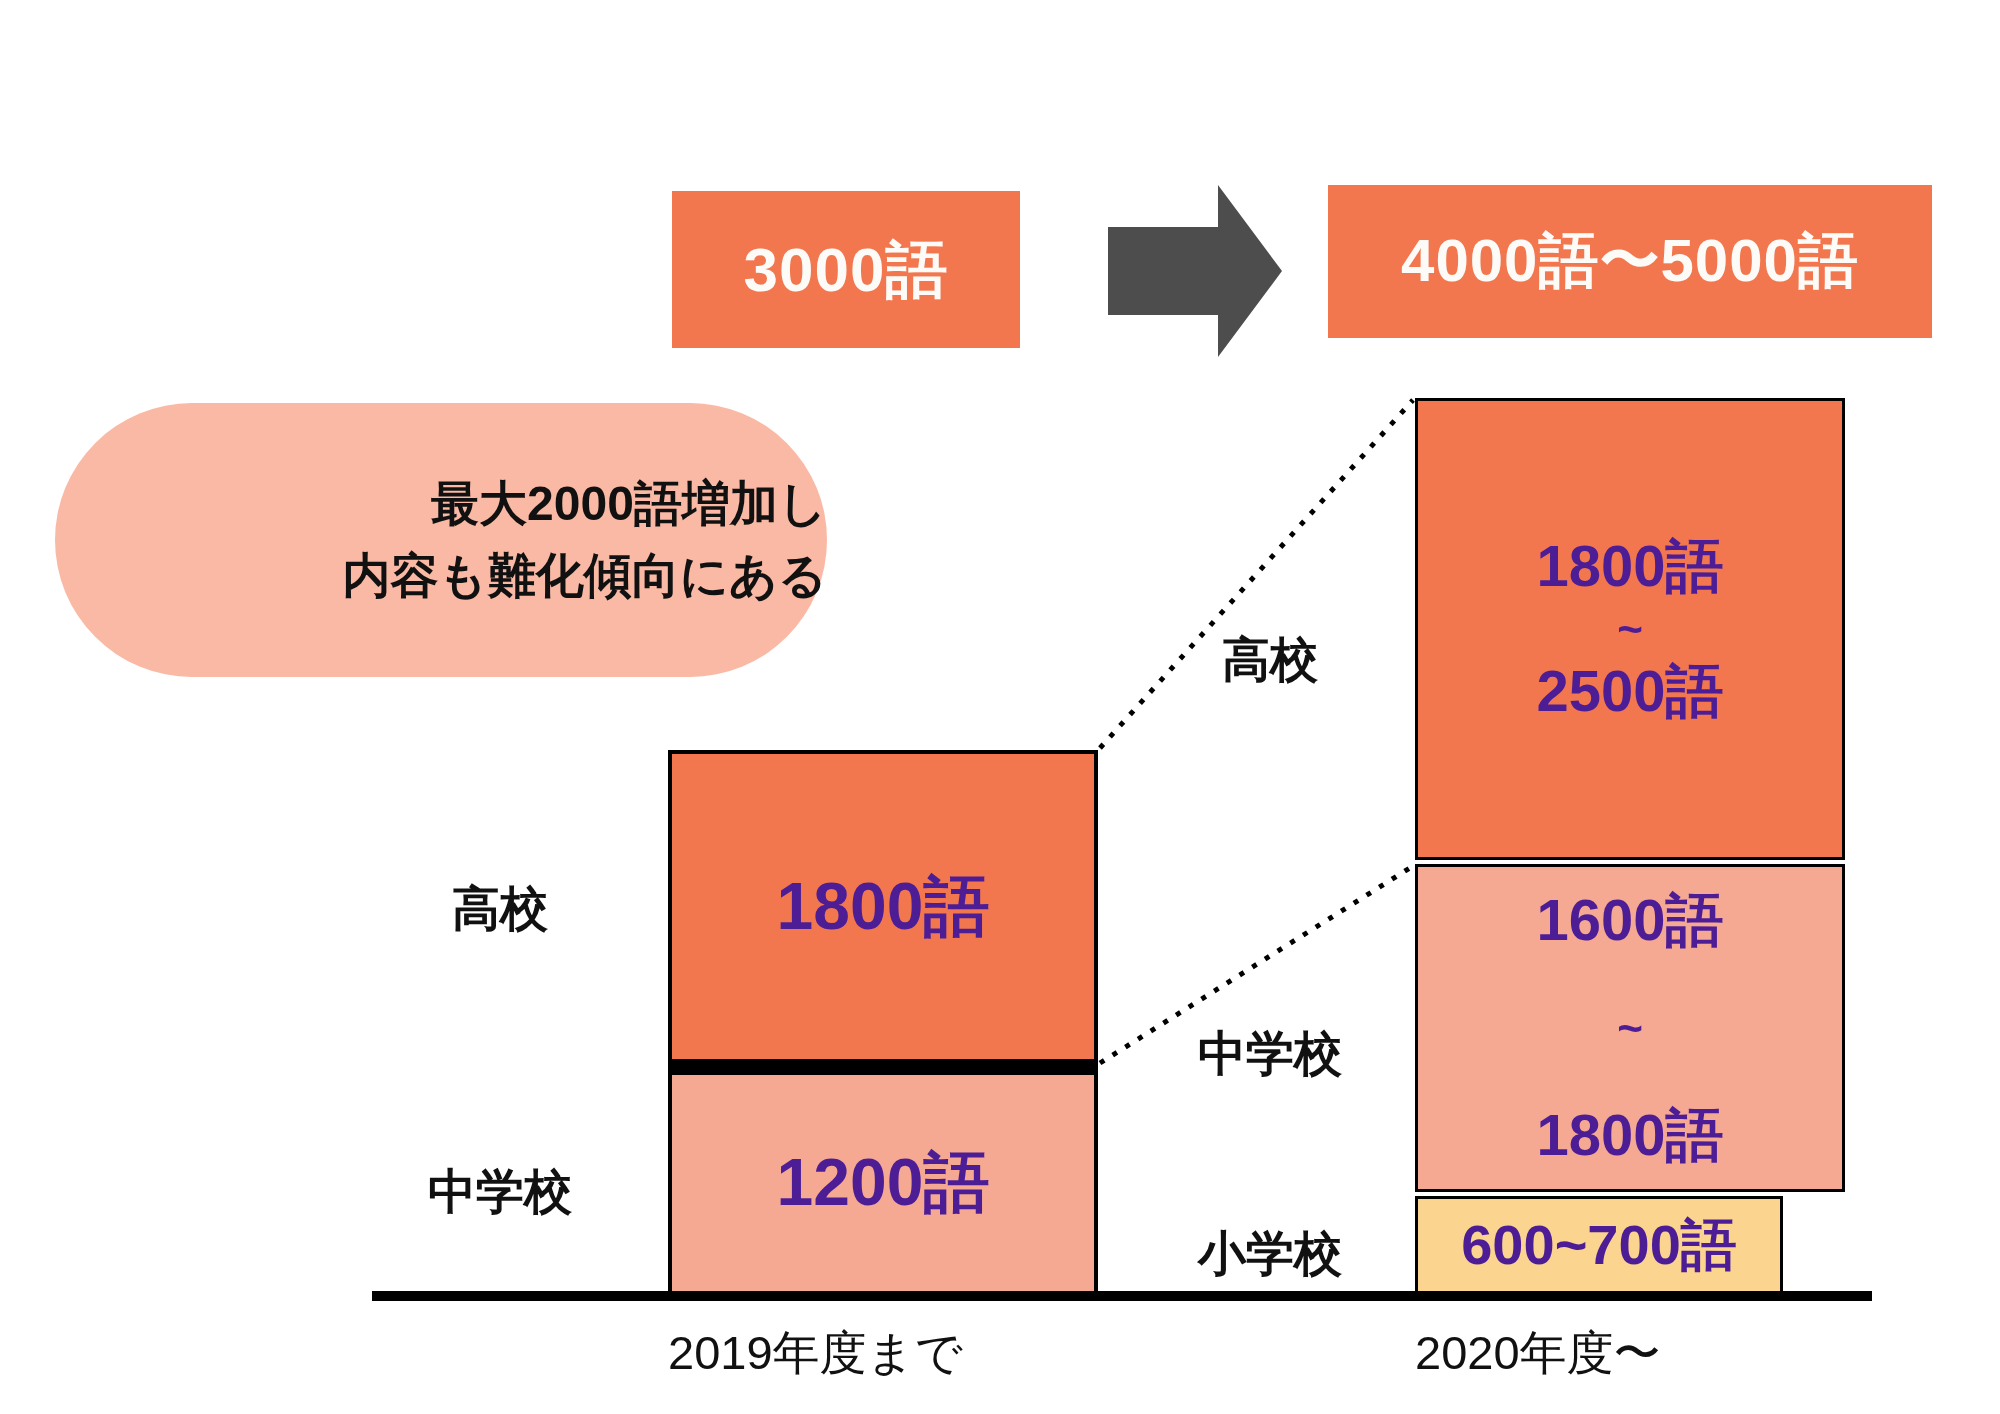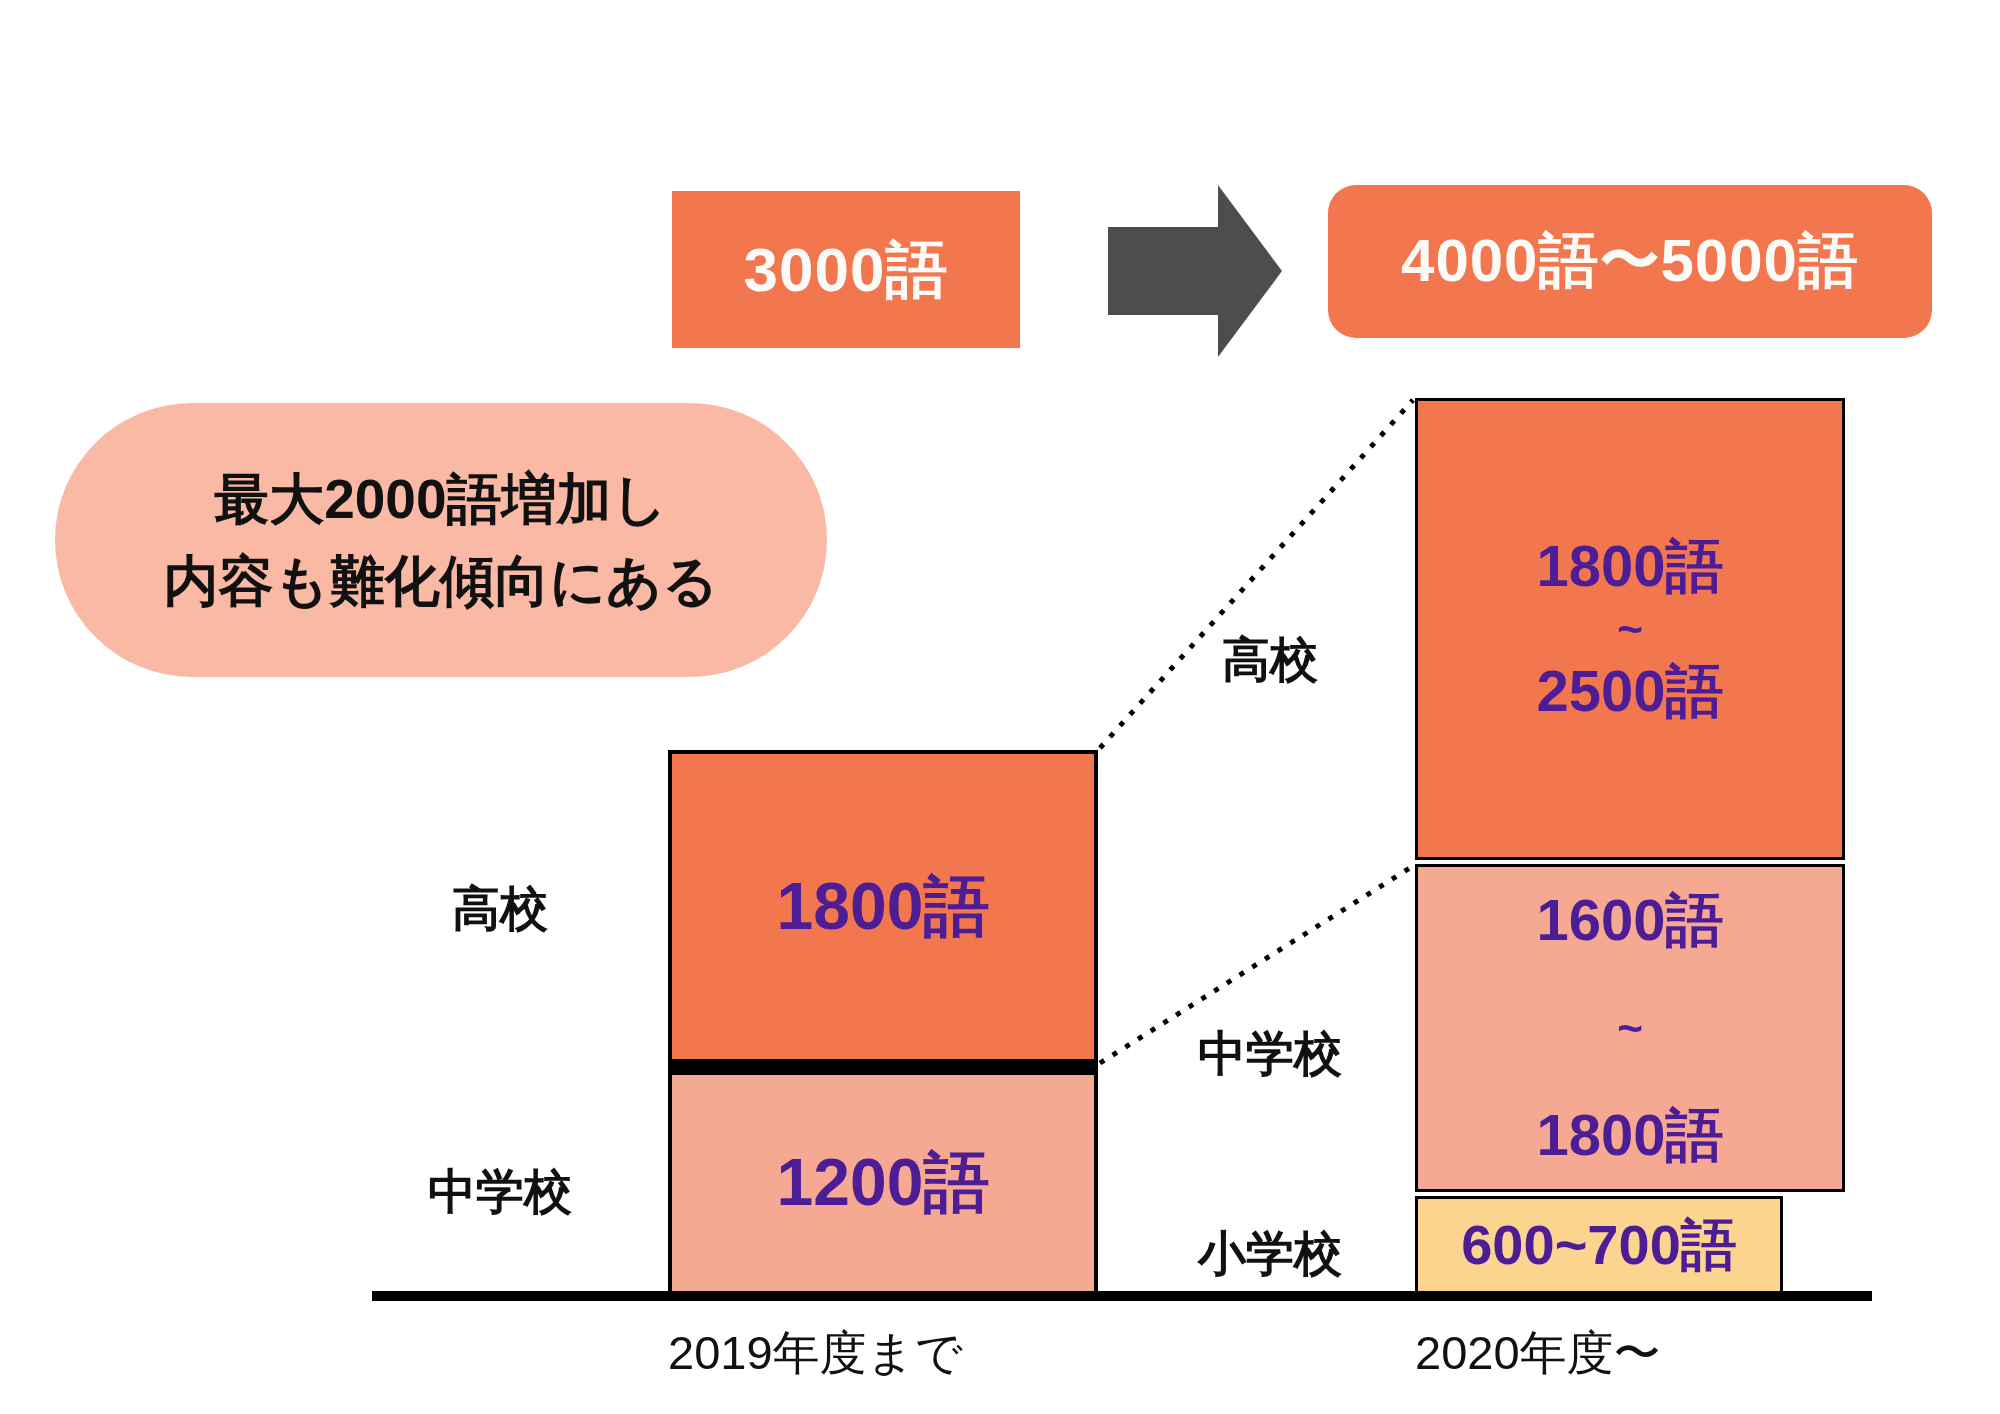--- a/index.html
+++ b/index.html
@@ -7,27 +7,27 @@
        font-family:"Liberation Sans","DejaVu Sans",sans-serif;color:#161616;}
   #stage{position:relative;width:2000px;height:1414px;background:#fff;}
 
   .abs{position:absolute;box-sizing:border-box;}
 
   
   .total-box{display:flex;align-items:center;justify-content:center;
              background:var(--orange,#F2774F);color:#FDFBF8;
              font-weight:bold;font-size:62px;letter-spacing:1px;}
   #box-before{left:672px;top:191px;width:348px;height:157px;}
-  #box-after{left:1328px;top:185px;width:604px;height:153px;font-size:60px;border-radius:28px;}
+  #box-after{left:1328px;top:185px;width:604px;height:153px;font-size:60px;}
 
   
   #callout{left:55px;top:403px;width:772px;height:274px;border-radius:137px;
            background:var(--peach,#F9B9A4);display:flex;flex-direction:column;
-           align-items:center;justify-content:center;
-           font-weight:bold;font-size:55px;line-height:1.5;color:#111;}
+           align-items:flex-end;justify-content:center;
+           font-weight:bold;font-size:48px;line-height:1.5;color:#111;}
 
   
   .seg{display:flex;flex-direction:column;align-items:center;justify-content:center;
        border:4px solid #000;font-weight:bold;color:#4c1d95;text-align:center;}
   .seg .big{font-size:66px;}
   .seg .mid{font-size:58px;line-height:1.32;}
   .seg .tilde{font-size:44px;line-height:1.1;}
 
   
   #lseg-hs{left:668px;top:750px;width:430px;height:313px;background:var(--orange,#F2774F);}

